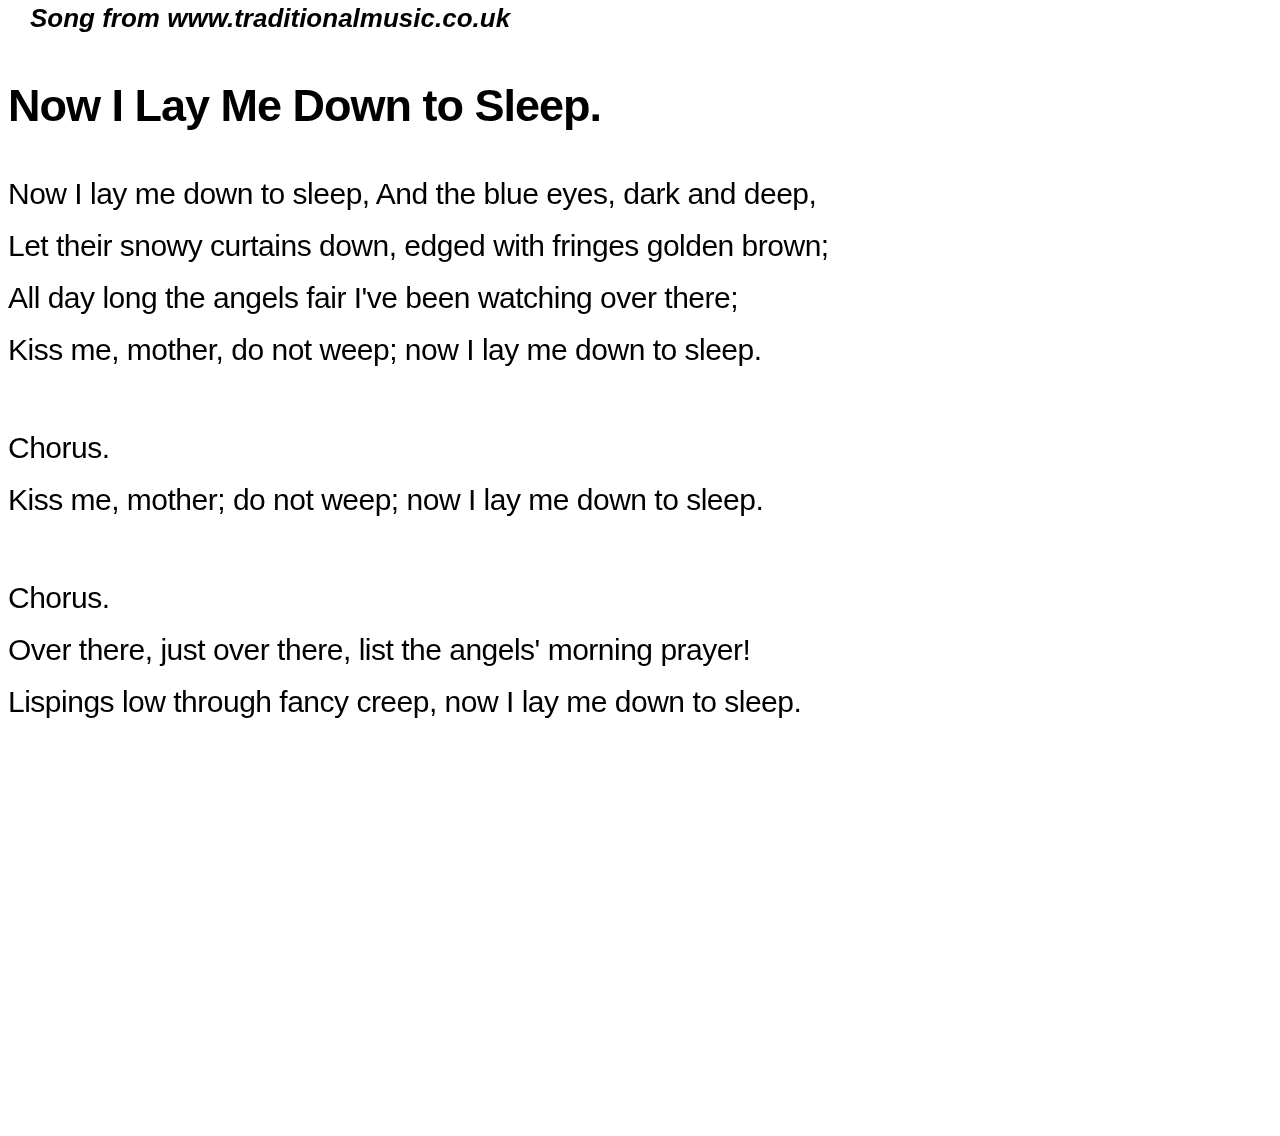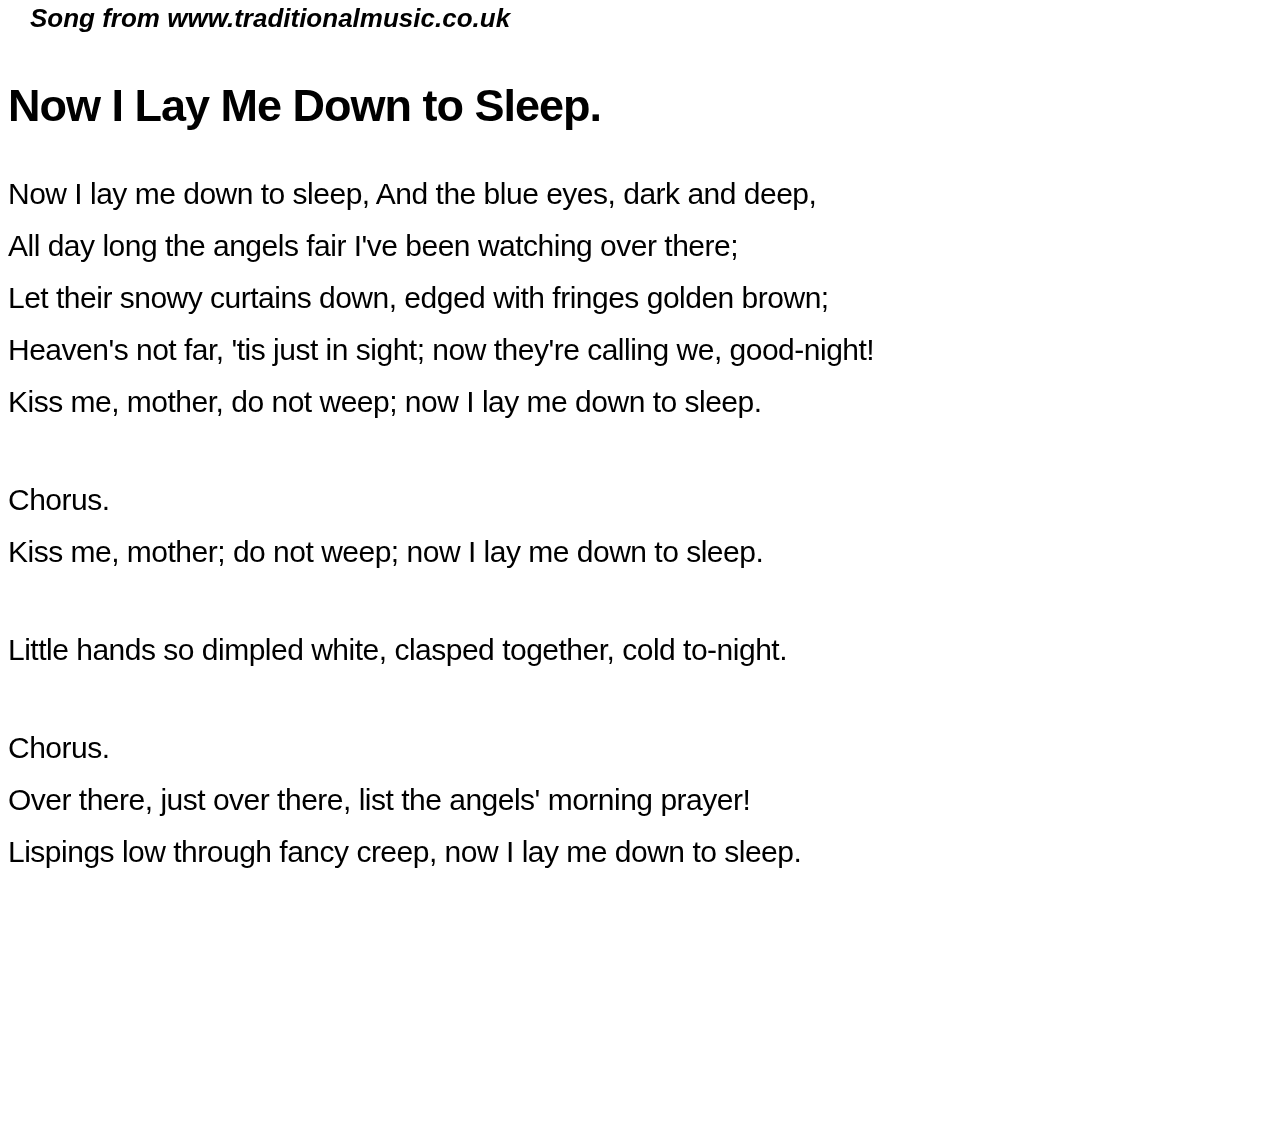--- a/index.html
+++ b/index.html
@@ -52,33 +52,31 @@
 <body>
 
 <div class="page">
 
   <div class="source-credit">Song from www.traditionalmusic.co.uk</div>
 
   <div class="song-title">Now I Lay Me Down to Sleep.</div>
 
   <div class="section first">
     <div class="line">Now I lay me down to sleep, And the blue eyes, dark and deep,</div>
+    <div class="line">Let their snowy curtains down, edged with fringes golden brown;</div>
     <div class="line">All day long the angels fair I've been watching over there;</div>
-    <div class="line">Let their snowy curtains down, edged with fringes golden brown;</div>
-    <div class="line">Heaven's not far, 'tis just in sight; now they're calling we, good-night!</div>
     <div class="line">Kiss me, mother, do not weep; now I lay me down to sleep.</div>
   </div>
 
   <div class="section">
     <div class="line">Chorus.</div>
     <div class="line">Kiss me, mother; do not weep; now I lay me down to sleep.</div>
   </div>
 
   <div class="section">
-    <div class="line">Little hands so dimpled white, clasped together, cold to-night.</div>
   </div>
 
   <div class="section">
     <div class="line">Chorus.</div>
     <div class="line">Over there, just over there, list the angels' morning prayer!</div>
     <div class="line">Lispings low through fancy creep, now I lay me down to sleep.</div>
   </div>
 
 </div>
 

